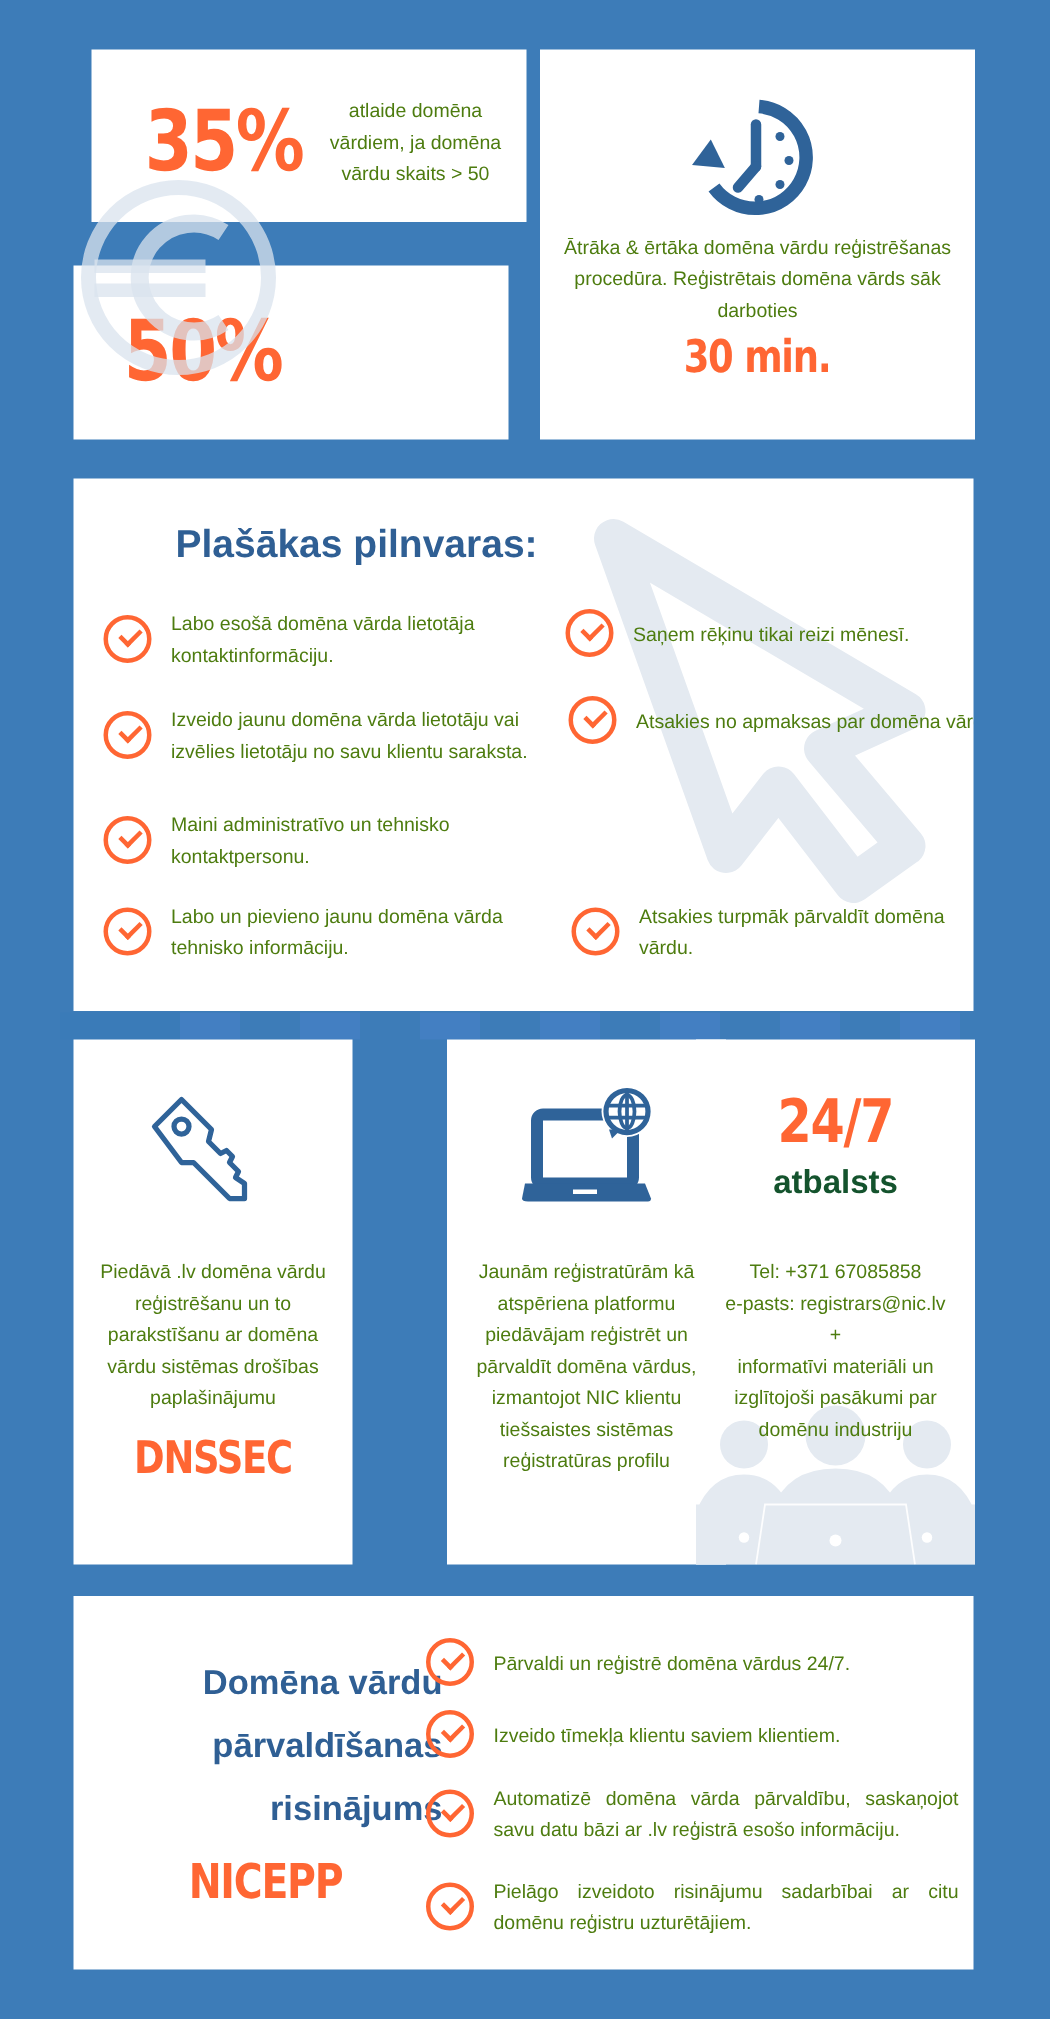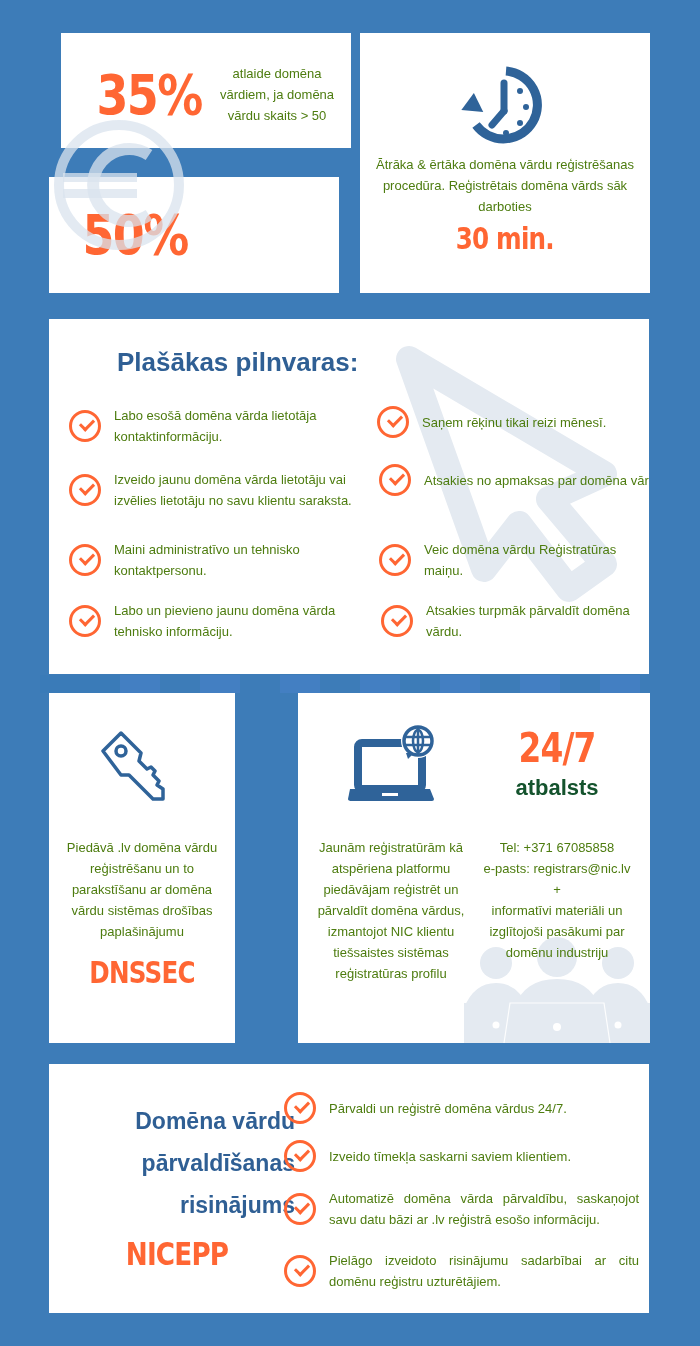--- a/index.html
+++ b/index.html
@@ -164,24 +164,20 @@
     <span class="txt">Labo un pievieno jaunu domēna vārda tehnisko informāciju.</span>
   </div>
 
   <div class="perm-item" style="left:328px;top:87px;width:290px">
     <span class="check"></span>
     <span class="txt">Saņem rēķinu tikai reizi mēnesī.</span>
   </div>
   <div class="perm-item" style="left:330px;top:145px;width:290px">
     <span class="check"></span>
     <span class="txt" style="white-space:nowrap;display:block;width:260px">Atsakies no apmaksas par domēna vārdiem, kuri ir iekļauti tekošajā rēķinā.</span>
-  </div>
-  <div class="perm-item" style="left:330px;top:220px;width:270px">
-    <span class="check"></span>
-    <span class="txt">Veic domēna vārdu Reģistratūras maiņu.</span>
   </div>
   <div class="perm-item" style="left:332px;top:281px;width:270px">
     <span class="check"></span>
     <span class="txt">Atsakies turpmāk pārvaldīt domēna vārdu.</span>
   </div>
 </div>
 
 <div class="panel" id="boxKey">
   <svg class="key-icon" viewBox="0 0 75 75">
     <path d="M4 22 L22 4 L42 24 L40 32 L48 40 L52 38 L56 42 L54 46 L60 52 L58 56 L64 60 L64 70 L54 70 L30 46 L22 46 Z" fill="none" stroke="#2f6399" stroke-width="3.5" stroke-linejoin="round"></path>
@@ -242,21 +238,21 @@
     <div>risinājums</div>
   </div>
   <div class="big-num">NICEPP</div>
 
   <div class="nic-item" style="top:28px">
     <span class="check"></span>
     <span class="txt">Pārvaldi un reģistrē domēna vārdus 24/7.</span>
   </div>
   <div class="nic-item" style="top:76px">
     <span class="check"></span>
-    <span class="txt">Izveido tīmekļa saskarni saviem klientiem.</span>
+    <span class="txt">Izveido tīmekļa klientu saviem klientiem.</span>
   </div>
   <div class="nic-item" style="top:124px">
     <span class="check"></span>
     <span class="txt">Automatizē domēna vārda pārvaldību, saskaņojot savu datu bāzi ar .lv reģistrā esošo informāciju.</span>
   </div>
   <div class="nic-item" style="top:186px">
     <span class="check"></span>
     <span class="txt">Pielāgo izveidoto risinājumu sadarbībai ar citu domēnu reģistru uzturētājiem.</span>
   </div>
 </div>

